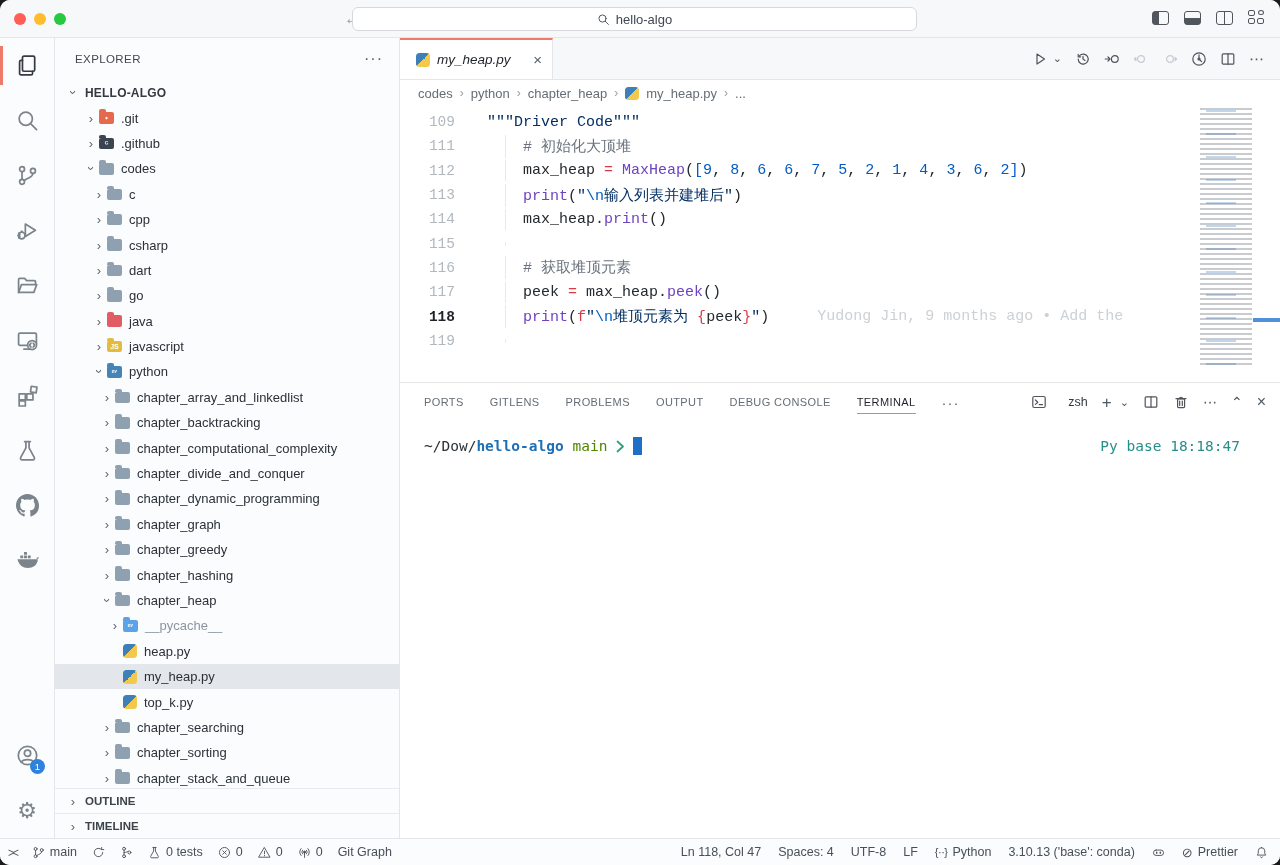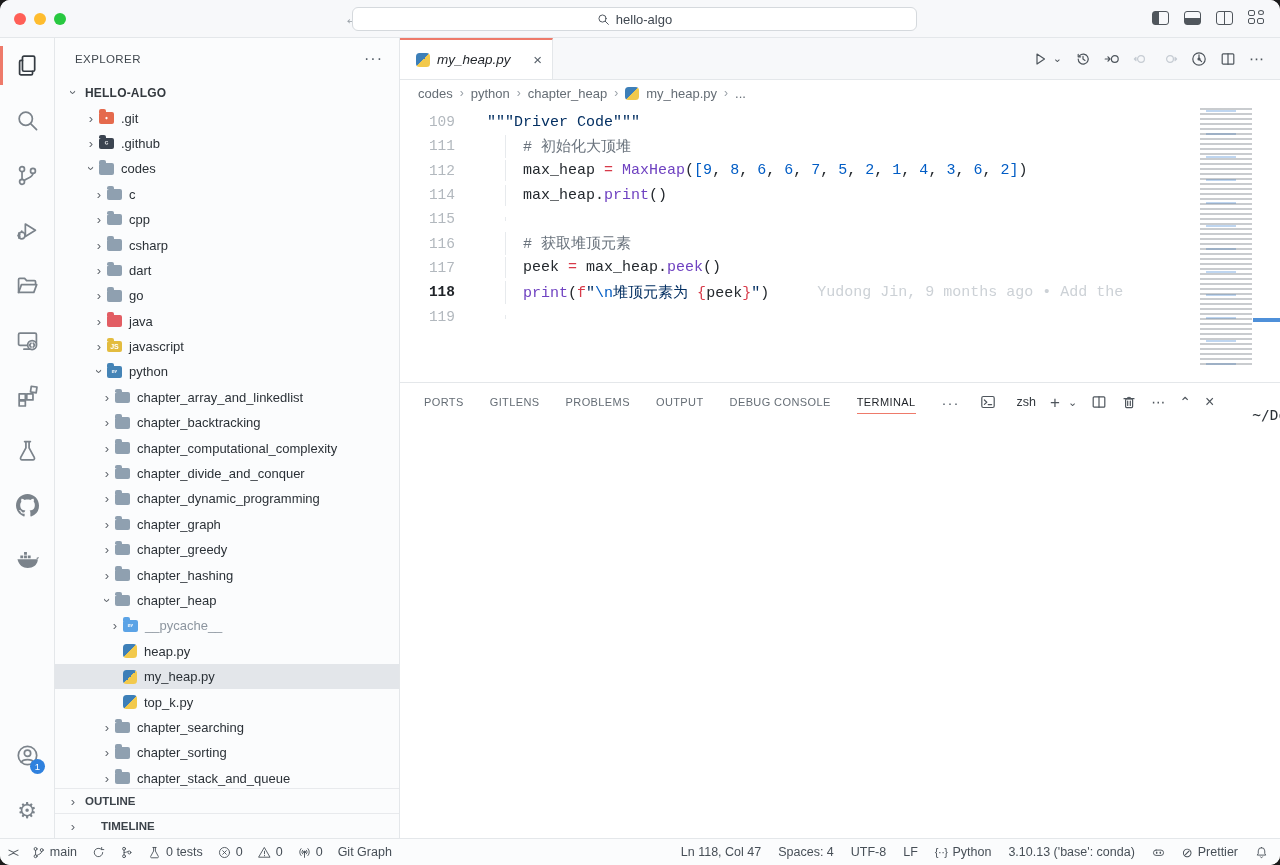--- a/index.html
+++ b/index.html
@@ -91,21 +91,21 @@
   .tk-txt{color:var(--txt)} .tk-kw{color:var(--kw)} .tk-str{color:var(--str)} .tk-num{color:var(--num)} .tk-fn{color:var(--fn)} .tk-cmt{color:var(--cmt)}
   .blame{color:#ccd1d6;margin-left:48px;}
   .minimap{position:absolute;right:14px;top:2px;width:70px;height:258px;
     background:
       repeating-linear-gradient(to bottom,rgba(87,96,106,.32) 0 2px,transparent 2px 5px),
       repeating-linear-gradient(to bottom,rgba(0,92,197,.25) 0 2px,transparent 2px 23px);
     background-size:52px 100%,30px 100%;background-repeat:no-repeat;background-position:4px 0,10px 2px;}
   .ov-marker{position:absolute;right:0;width:27px;height:4px;background:#4f90d9;top:212px;}
 
   
-  .panel{flex:1;border-top:1px solid var(--border);display:flex;flex-direction:row;min-height:0;}
+  .panel{flex:1;border-top:1px solid var(--border);display:flex;flex-direction:column;min-height:0;}
   .panel-header{height:38px;display:flex;align-items:center;padding:0 14px 0 24px;flex:0 0 auto;}
   .ptab{font-size:11px;letter-spacing:.4px;color:#656d75;margin-right:26px;height:100%;display:flex;align-items:center;position:relative;cursor:pointer;white-space:nowrap;}
   .ptab.active{color:#1f2328;}
   .ptab.active::after{content:"";position:absolute;left:0;right:0;bottom:7px;height:1.5px;background:var(--accent);}
   .ptab-more{font-size:15px;color:var(--icon);margin-right:20px;letter-spacing:1px;cursor:pointer;}
   .pactions{margin-left:auto;display:flex;align-items:center;gap:14px;color:#4e555c;}
   .pactions .txtic{font-size:14px;line-height:1;}
   .pactions .zshlbl{font-size:12.5px;margin-left:-8px;color:#33393f;}
   .terminal{flex:1;font-family:"DejaVu Sans Mono","Liberation Mono",monospace;font-size:14.5px;padding:16px 40px 0 24px;}
   .tline{display:flex;align-items:center;}
@@ -393,21 +393,21 @@
             <span class="lbl">chapter_stack_and_queue</span>
           </div>
         </div>
       <div id="sections">
           <div class="sb-section">
             <span class="twisty">›</span>
             <span style="margin-left:4px">OUTLINE</span>
           </div>
           <div class="sb-section">
             <span class="twisty">›</span>
-            <span style="margin-left:20px">TIMELINE</span>
+            <span style="margin-left:4px">TIMELINE</span>
           </div>
         </div>
     </div>
 
     <div class="editorcol">
       <div class="tabbar">
         <div class="tab">
           <span class="pyicon"></span>
           <span>my_heap.py</span>
           <span class="close">×</span>
@@ -471,20 +471,21 @@
           <span>my_heap.py</span>
           <span class="sep">›</span>
           <span>...</span>
         </div>
 
       <div class="codearea">
         <div class="codelines" id="codelines">
             <div class="cline"><span class="gutter">109</span><span class="ctext"><span class="tk-str">"""Driver Code"""</span></span></div>
             <div class="cline indented"><span class="gutter">111</span><span class="ctext"><span class="tk-txt">    </span><span class="tk-cmt"># 初始化大顶堆</span></span></div>
             <div class="cline indented"><span class="gutter">112</span><span class="ctext"><span class="tk-txt">    max_heap </span><span class="tk-kw">=</span><span class="tk-txt"> </span><span class="tk-fn">MaxHeap</span><span class="tk-txt">(</span><span class="tk-num">[</span><span class="tk-num">9</span><span class="tk-txt">, </span><span class="tk-num">8</span><span class="tk-txt">, </span><span class="tk-num">6</span><span class="tk-txt">, </span><span class="tk-num">6</span><span class="tk-txt">, </span><span class="tk-num">7</span><span class="tk-txt">, </span><span class="tk-num">5</span><span class="tk-txt">, </span><span class="tk-num">2</span><span class="tk-txt">, </span><span class="tk-num">1</span><span class="tk-txt">, </span><span class="tk-num">4</span><span class="tk-txt">, </span><span class="tk-num">3</span><span class="tk-txt">, </span><span class="tk-num">6</span><span class="tk-txt">, </span><span class="tk-num">2</span><span class="tk-num">]</span><span class="tk-txt">)</span></span></div>
+            <div class="cline indented"><span class="gutter">113</span><span class="ctext"><span class="tk-txt">    </span><span class="tk-fn">print</span><span class="tk-txt">(</span><span class="tk-str">"</span><span class="tk-num">\n</span><span class="tk-str">输入列表并建堆后"</span><span class="tk-txt">)</span></span></div>
             <div class="cline indented"><span class="gutter">114</span><span class="ctext"><span class="tk-txt">    max_heap.</span><span class="tk-fn">print</span><span class="tk-txt">()</span></span></div>
             <div class="cline indented"><span class="gutter">115</span><span class="ctext"></span></div>
             <div class="cline indented"><span class="gutter">116</span><span class="ctext"><span class="tk-txt">    </span><span class="tk-cmt"># 获取堆顶元素</span></span></div>
             <div class="cline indented"><span class="gutter">117</span><span class="ctext"><span class="tk-txt">    peek </span><span class="tk-kw">=</span><span class="tk-txt"> max_heap.</span><span class="tk-fn">peek</span><span class="tk-txt">()</span></span></div>
             <div class="cline indented current"><span class="gutter">118</span><span class="ctext"><span class="tk-txt">    </span><span class="tk-fn">print</span><span class="tk-txt">(</span><span class="tk-kw">f</span><span class="tk-str">"</span><span class="tk-num">\n</span><span class="tk-str">堆顶元素为 </span><span class="tk-kw">{</span><span class="tk-txt">peek</span><span class="tk-kw">}</span><span class="tk-str">"</span><span class="tk-txt">)</span></span><span class="blame">Yudong Jin, 9 months ago • Add the</span></div>
             <div class="cline indented"><span class="gutter">119</span><span class="ctext"></span></div>
           </div>
         <div class="minimap"></div>
         <div class="ov-marker"></div>
       </div>

